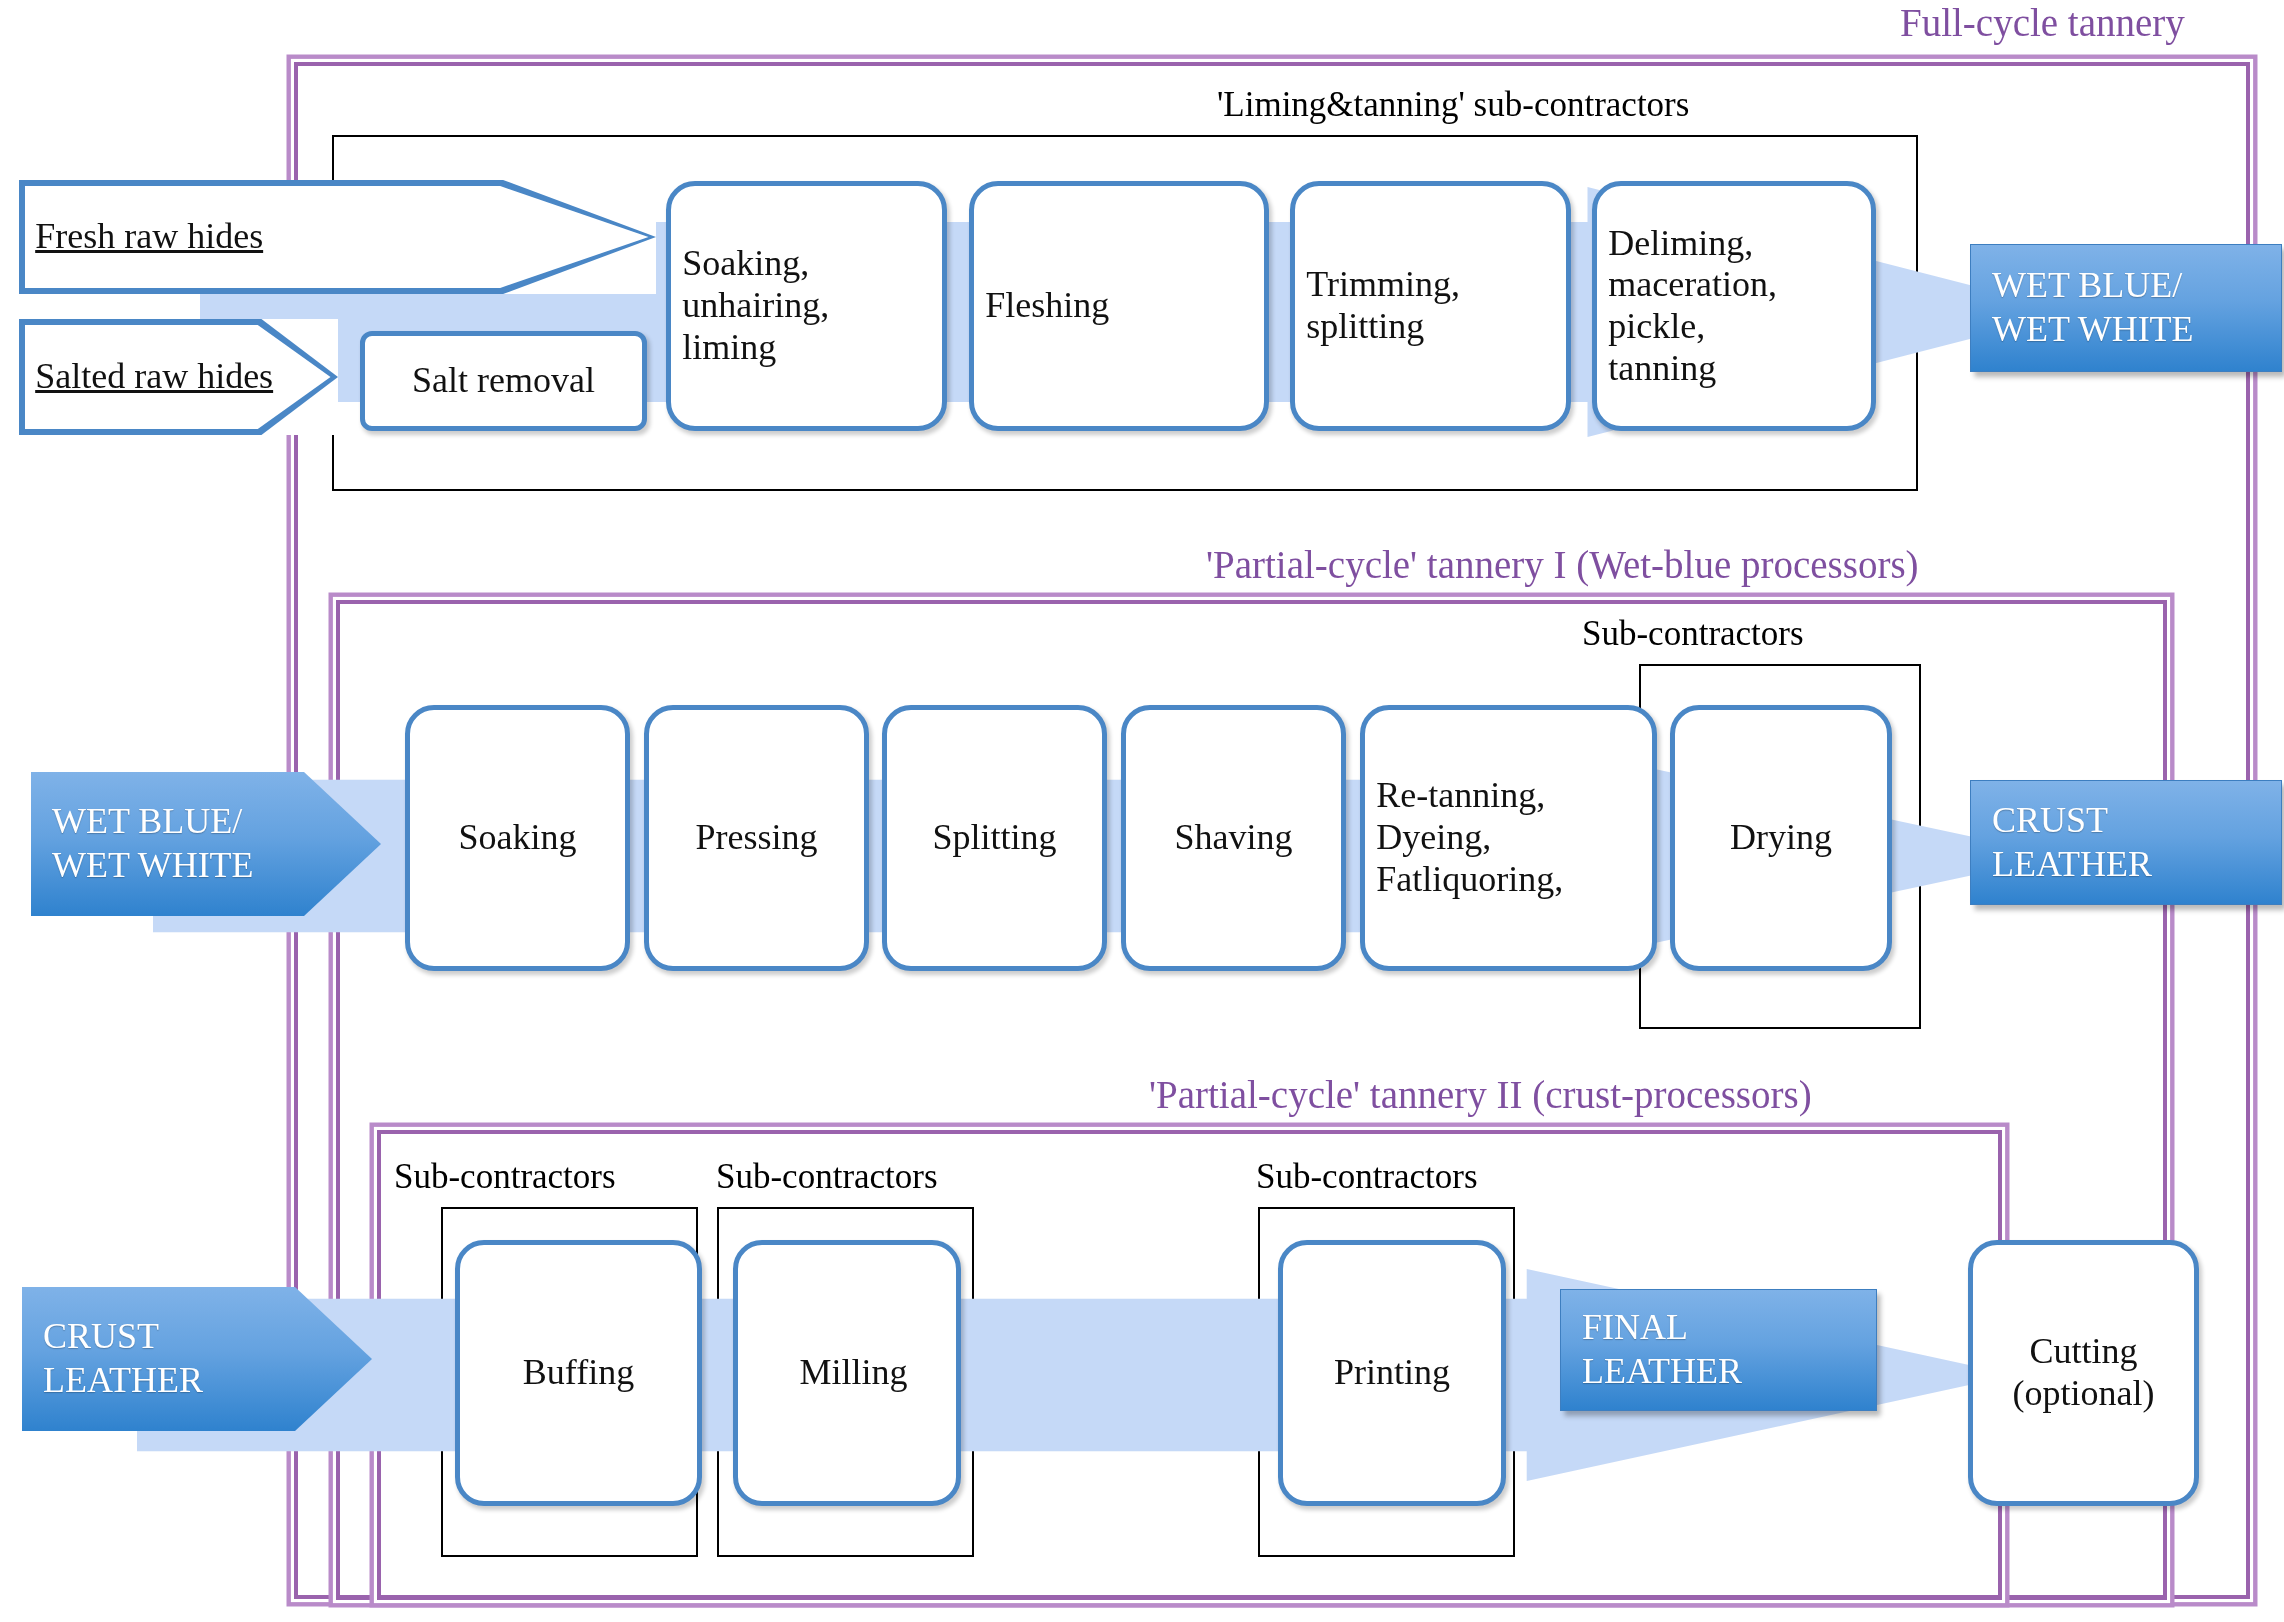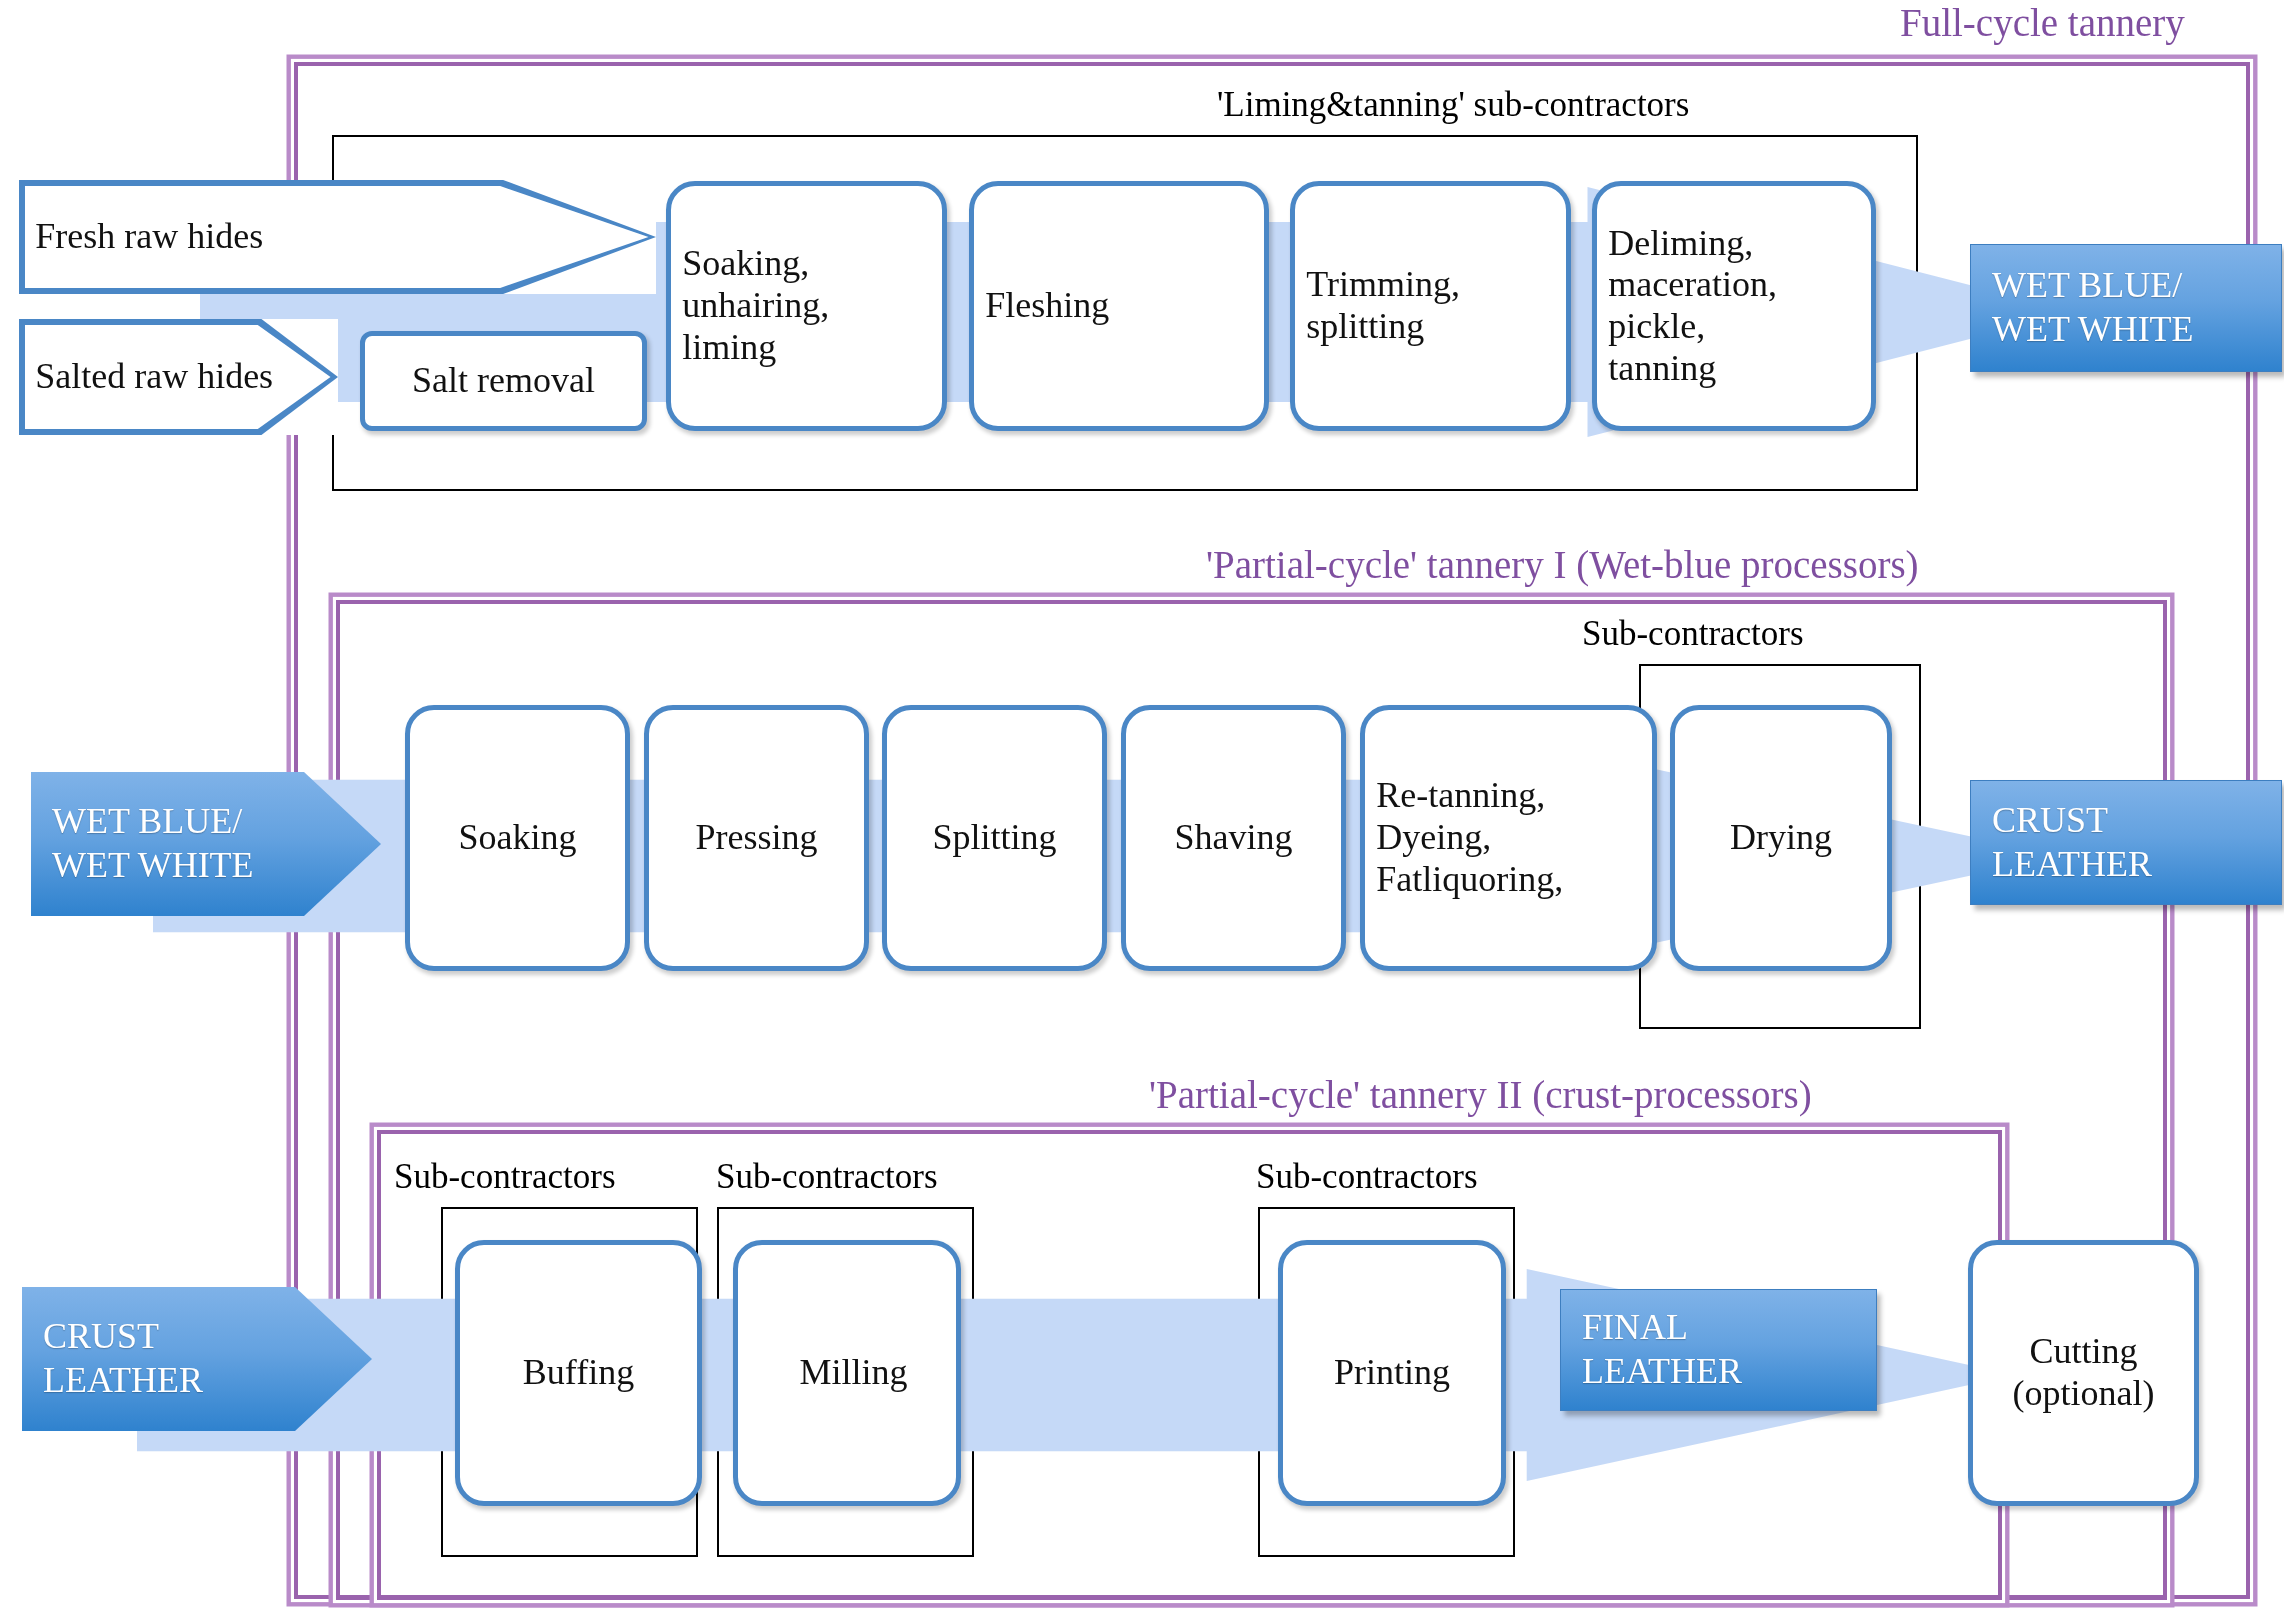--- a/index.html
+++ b/index.html
@@ -31,21 +31,21 @@
   .pbox.center{justify-content:center;text-align:center;}
   .pbox.left{justify-content:flex-start;text-align:left;}
 
   
   .wharrow{position:absolute;box-sizing:border-box;background:#fff;}
   .wharrow .shape{position:absolute;inset:0;background:#4a87c6;
       clip-path:polygon(0 0,76% 0,100% 50%,76% 100%,0 100%);}
   .wharrow .inner{position:absolute;inset:5.6px 7.5px 5.6px 5.6px;background:#fff;
       clip-path:polygon(0 0,76% 0,100% 50%,76% 100%,0 100%);}
   .wharrow .txt{position:absolute;inset:0;display:flex;align-items:center;
-      padding-left:16.2px;font-size:36px;line-height:1.15;color:#111;z-index:3;}
+      padding-left:16.2px;font-size:36px;line-height:1.15;color:#111;z-index:3;text-decoration:underline;}
 
   
   .mat{position:absolute;box-sizing:border-box;color:#fff;
        font-size:36px;line-height:1.22;
        background:linear-gradient(180deg,#7fb2e8 0%,#64a2e0 45%,#2f82ce 100%);
        display:flex;flex-direction:column;justify-content:center;
        padding:2.5px 0 2.5px 21px;
        box-shadow:3.7px 5px 5px rgba(0,0,0,.28);
        text-shadow:0 1.2px 1.2px rgba(0,0,0,.25);}
   .mat.pent{clip-path:polygon(0 0,78% 0,100% 50%,78% 100%,0 100%);

